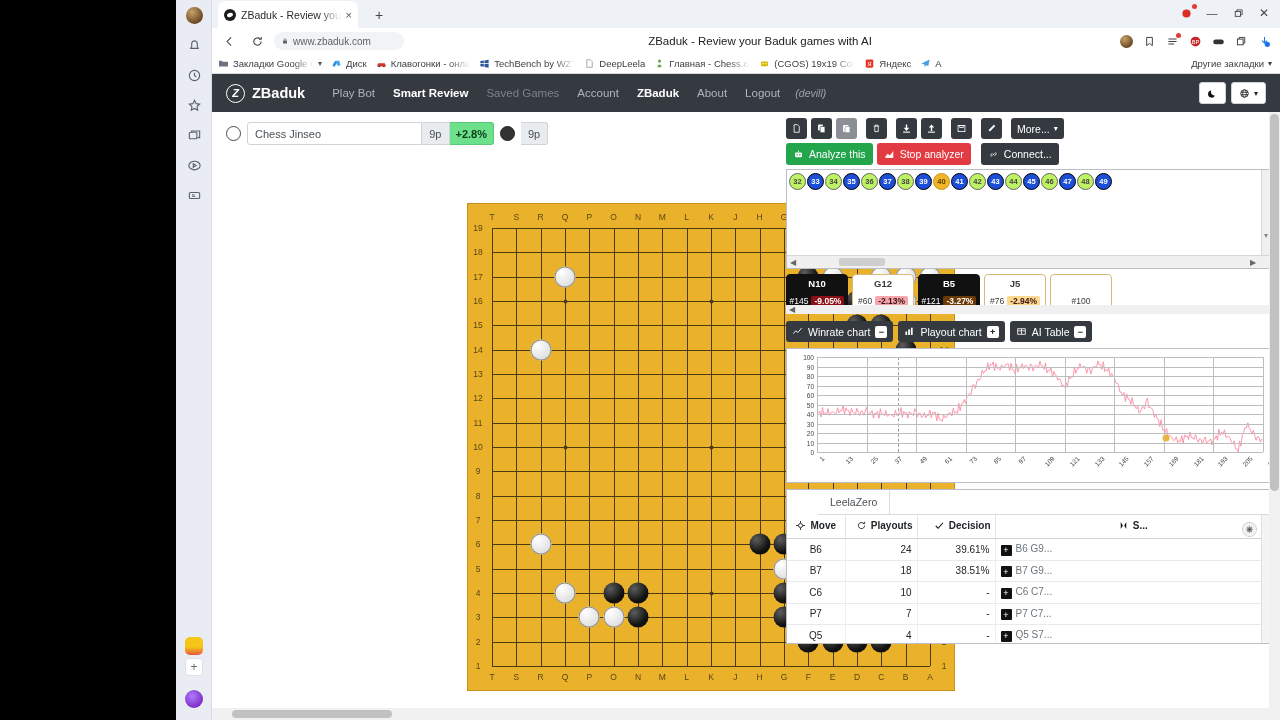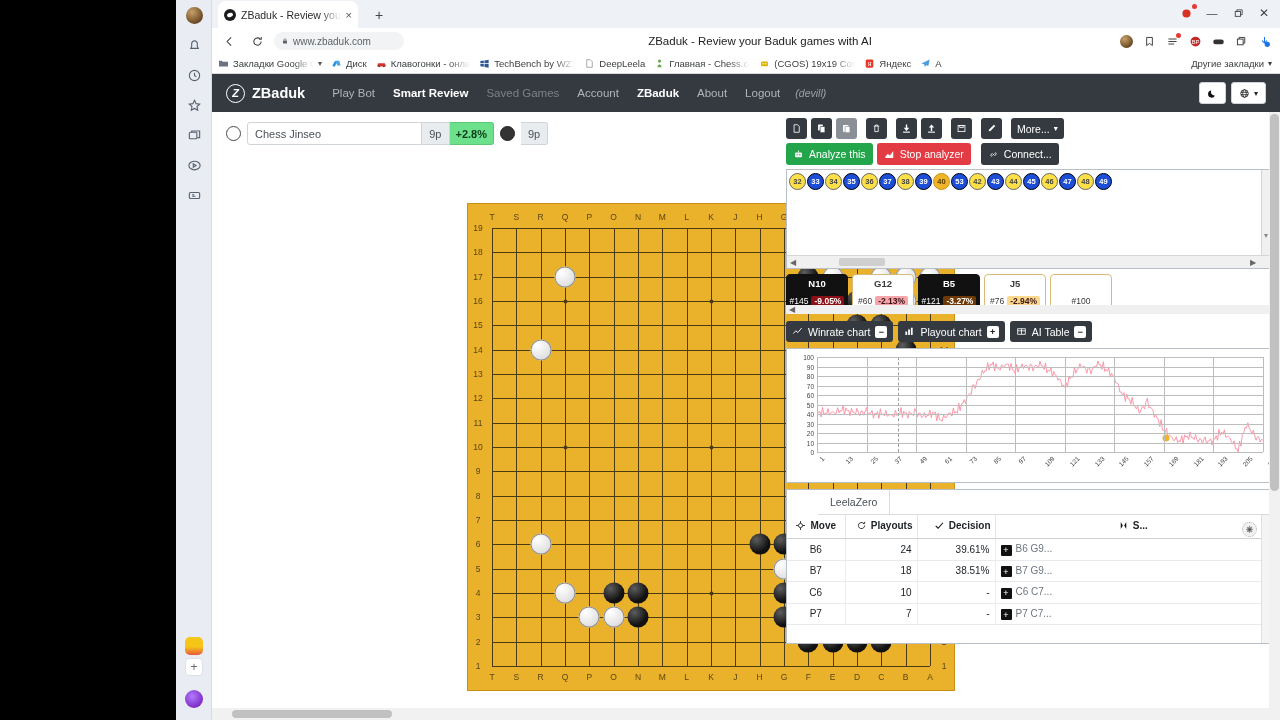--- a/index.html
+++ b/index.html
@@ -147,21 +147,21 @@
   .tbtn.red   { background:#e23b43; padding:0 7px; gap:5px; font-size:10.5px; height:22px;}
   .tbtn.conn  { background:#343a40; padding:0 7px; gap:5px; font-size:10.5px; height:22px;}
 
   
   #movetree { height:100px; background:#fff; border:1px solid #b9bfc7; margin-top:4px;
               position:relative; overflow:hidden; }
   #mt-inner { position:absolute; left:2px; top:3px; display:flex; gap:1px; }
   .mvstone { width:17px;height:17px;border-radius:50%; display:flex;align-items:center;
              justify-content:center; font-size:7.5px; font-weight:bold; flex:none; }
   .mvstone.b { background:#1d4ed8; color:#fff; border:1px solid #000; }
-  .mvstone.w { background:#fde047; color:#444; border:1px solid #666; }
+  .mvstone.w { background:#bef264; color:#444; border:1px solid #666; }
   .mvstone.cur { background:#f0b429; color:#5a3e00; border:1px solid #c9951a; }
   #mt-vbar { position:absolute; right:0; top:0; width:10px; bottom:13px; background:#f0f0f0;
              border-left:1px solid #d6d6d6; }
   #mt-hbar { position:absolute; left:0; right:0; bottom:0; height:13px; background:#f0f0f0;
              border-top:1px solid #d6d6d6; display:flex; align-items:center; }
   .sb-arrow{ width:12px;text-align:center;font-size:8px;color:#666; }
   #mt-thumb { position:absolute; left:52px; width:46px; top:2px; bottom:2px; background:#cfcfcf;
               border-radius:2px; }
   #mt-vthumb{ position:absolute; right:1px; bottom:16px; width:8px; height:8px; color:#888;
               font-size:8px; text-align:center; }
@@ -780,21 +780,21 @@
           <div id="mt-inner">
                 <div class="mvstone w">32</div>
                 <div class="mvstone b">33</div>
                 <div class="mvstone w">34</div>
                 <div class="mvstone b">35</div>
                 <div class="mvstone w">36</div>
                 <div class="mvstone b">37</div>
                 <div class="mvstone w">38</div>
                 <div class="mvstone b">39</div>
                 <div class="mvstone cur">40</div>
-                <div class="mvstone b">53</div>
+                <div class="mvstone b">41</div>
                 <div class="mvstone w">42</div>
                 <div class="mvstone b">43</div>
                 <div class="mvstone w">44</div>
                 <div class="mvstone b">45</div>
                 <div class="mvstone w">46</div>
                 <div class="mvstone b">47</div>
                 <div class="mvstone w">48</div>
                 <div class="mvstone b">49</div>
               </div>
           <div id="mt-vbar">
@@ -994,20 +994,26 @@
                     <td class="c-play">10</td>
                     <td class="c-dec">-</td>
                     <td class="c-var"><span class="plusico">+</span><span class="varcell">C6 C7...</span></td>
                   </tr>
                   <tr>
                     <td class="c-move">P7</td>
                     <td class="c-play">7</td>
                     <td class="c-dec">-</td>
                     <td class="c-var"><span class="plusico">+</span><span class="varcell">P7 C7...</span></td>
                   </tr>
+                  <tr>
+                    <td class="c-move">Q5</td>
+                    <td class="c-play">4</td>
+                    <td class="c-dec">-</td>
+                    <td class="c-var"><span class="plusico">+</span><span class="varcell">Q5 S7...</span></td>
+                  </tr>
                 </tbody>
           </table>
           <div id="ai-vscroll"></div>
           <div id="ai-gear">
             <svg viewBox="0 0 16 16" fill="#555" width="9" height="9">
                   <circle cx="8" cy="8" r="2.4"></circle>
                   <path d="M7.2 1.5h1.6l.3 1.7 1.4.6 1.4-1 1.1 1.1-1 1.4.6 1.4 1.7.3v1.6l-1.7.3-.6 1.4 1 1.4-1.1 1.1-1.4-1-1.4.6-.3 1.7H7.2l-.3-1.7-1.4-.6-1.4 1-1.1-1.1 1-1.4-.6-1.4-1.7-.3V7.2l1.7-.3.6-1.4-1-1.4 1.1-1.1 1.4 1 1.4-.6z" opacity=".6"></path>
                 </svg>
           </div>
         </div>

